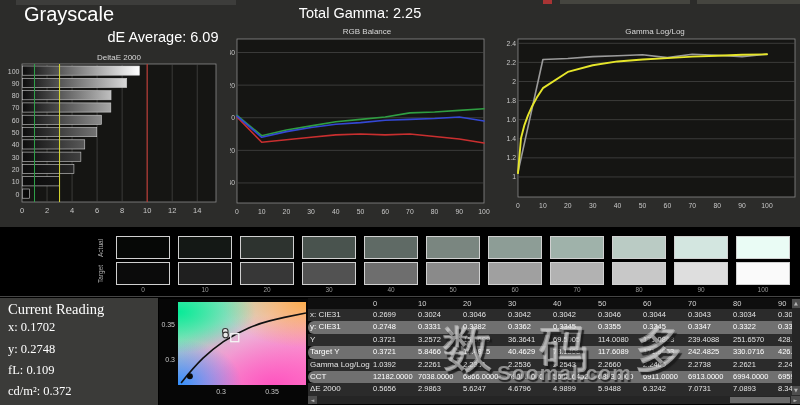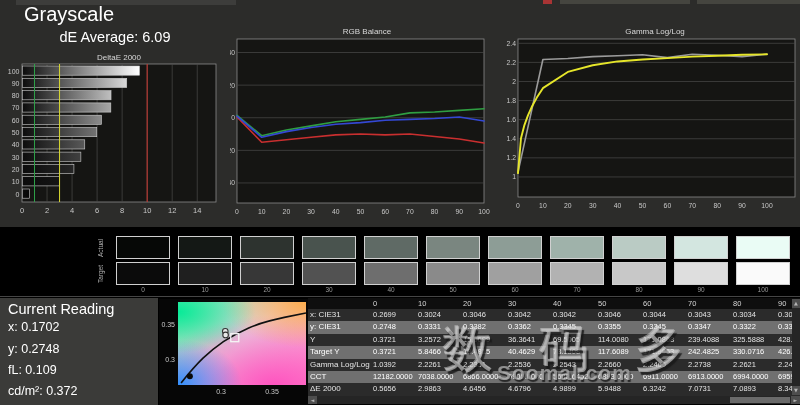--- a/index.html
+++ b/index.html
@@ -7,50 +7,50 @@
         font-family:"Liberation Sans","DejaVu Sans",sans-serif;}
   .abs{position:absolute;}
   .top-bg{left:0;top:0;width:800px;height:227px;background:#2c2c2a;}
   .frag{top:0;height:4px;background:#45453f;}
   .frag-left{left:16px;top:0;width:220px;height:5px;background:#3d3d3b;}
   .frag-red{left:543px;width:9px;background:#a83434;}
   .frag-g1{left:560px;width:130px;}
   .frag-g2{left:697px;width:103px;}
   .big-title{color:#fff;font-size:20px;left:24px;top:3px;}
   .sub-title{color:#fff;font-size:14.5px;text-align:center;}
-  .de-avg{left:0;width:230px;top:29px;}
+  .de-avg{left:0;width:230px;top:29px;padding-left:48px;}
   .tg{left:230px;width:260px;top:5px;}
   .cct{left:490px;width:310px;top:5px;}
   svg text{font-family:"Liberation Sans","DejaVu Sans",sans-serif;}
   .swatch-strip{left:0;top:227px;width:800px;height:69px;background:#000;}
   .vlabel{position:absolute;writing-mode:vertical-rl;transform:rotate(180deg);
           font-size:6.5px;color:#b0b0b0;height:23px;text-align:center;left:97px;}
   .swatch{position:absolute;width:54px;height:23px;border:1px solid #d0d0d0;box-sizing:border-box;}
   .swatch-col-label{position:absolute;width:54px;top:59px;text-align:center;font-size:6.5px;color:#9a9a9a;}
   .divider{left:0;top:296px;width:800px;height:1px;background:#454545;}
   .bottom-bg{left:0;top:298px;width:800px;height:107px;background:#000;}
-  .cur-read{left:0;top:298px;width:158px;height:107px;background:#3b3b39;}
+  .cur-read{left:0;top:298px;width:158px;height:107px;background:#3b3b39;font-family:Liberation Serif, serif;}
   .cur-title{position:absolute;left:8px;top:3px;font-size:14.5px;color:#fff;}
   .cur-line{position:absolute;left:8px;font-size:12.5px;color:#fff;}
   .cie-panel{left:159px;top:299px;width:153px;height:106px;background:#060606;}
   .cie-grad{left:178px;top:302px;width:128px;height:83px;background:
      radial-gradient(110% 90% at 0% 12%, rgba(0,235,150,.95), rgba(0,235,150,0) 55%),
      radial-gradient(120% 100% at 100% 0%, rgba(255,170,60,.9), rgba(255,170,60,0) 55%),
      radial-gradient(100% 110% at 0% 100%, rgba(40,140,255,.95), rgba(40,140,255,0) 50%),
      radial-gradient(150% 130% at 75% 100%, rgba(255,80,190,.95), rgba(255,80,190,0) 65%),
      linear-gradient(135deg,#8ae6b4 0%,#e8d0e0 50%,#ff9ad2 100%);}
   .cie-svg{left:178px;top:302px;}
   .cie-tick{position:absolute;font-size:7px;color:#c8c8c8;}
   .cie-ytick{width:18px;text-align:right;left:157px;}
   .cie-xtick{width:24px;text-align:center;top:388px;}
   .tbl{left:308px;top:298px;width:492px;height:98px;overflow:hidden;}
   .trow{display:flex;white-space:nowrap;}
   .trow-header{height:11px;line-height:11px;background:#0e0e0e;color:#d5d5d5;}
   .trow-dark{height:12.4px;line-height:12.4px;background:#2b2b2b;color:#e4e4e4;}
-  .trow-light{height:12.4px;line-height:12.4px;background:#707070;color:#fff;}
+  .trow-light{height:12.4px;line-height:12.4px;background:#707070;color:#fff;border-radius:6px;}
   .tlabel{flex:none;width:60px;padding-left:2px;font-size:8px;overflow:hidden;}
   .tcell{flex:none;width:42px;padding-left:3px;font-size:7.5px;}
   .sbar{background:#252525;}
   .sbtn{background:#4e4e4e;color:#b5b5b5;font-size:5px;text-align:center;
         font-family:"DejaVu Sans",sans-serif;}
   .vs{left:792px;top:299px;width:8px;height:96px;}
   .vs-up{left:792px;top:299px;width:8px;height:9px;line-height:9px;}
   .vs-dn{left:792px;top:386px;width:8px;height:9px;line-height:9px;}
   .hs{left:308px;top:396px;width:492px;height:8px;}
   .hs-l{left:308px;top:396px;width:9px;height:8px;line-height:8px;}
@@ -68,20 +68,21 @@
 
 <div id="root">
   <div class="abs top-bg"></div>
   <div class="abs frag-left"></div>
   <div class="abs frag frag-red"></div>
   <div class="abs frag frag-g1"></div>
   <div class="abs frag frag-g2"></div>
 
   <div class="abs big-title">Grayscale</div>
   <div class="abs sub-title de-avg">dE Average: 6.09</div>
+  <div class="abs sub-title tg">Total Gamma: 2.25</div>
 
   <svg id="deltae-svg" class="abs" style="left:0;top:50px" width="230" height="177">
       <text x="119" y="10" text-anchor="middle" font-size="8" fill="#d8d8d8">DeltaE 2000</text>
       <rect x="22" y="14" width="194" height="138" fill="#151513" stroke="#8a8a8a" stroke-width="0.8"></rect>
       <defs>
         <linearGradient id="bg0" x1="0" y1="0" x2="1" y2="0">
           <stop offset="0%" stop-color="#0c0c0c"></stop>
           <stop offset="100%" stop-color="#ffffff"></stop>
         </linearGradient>
         <linearGradient id="bg1" x1="0" y1="0" x2="1" y2="0">
@@ -334,21 +335,21 @@
       <div class="trow trow-dark">
         <div class="tlabel">Y</div>
         <div class="tcell">0.3721</div>
         <div class="tcell">3.2572</div>
         <div class="tcell">15.0699</div>
         <div class="tcell">36.3641</div>
         <div class="tcell">69.5005</div>
         <div class="tcell">114.0080</div>
         <div class="tcell">171.0868</div>
         <div class="tcell">239.4088</div>
-        <div class="tcell">325.5888</div>
+        <div class="tcell">251.6570</div>
         <div class="tcell">428.0</div>
       </div>
       <div class="trow trow-light">
         <div class="tlabel">Target Y</div>
         <div class="tcell">0.3721</div>
         <div class="tcell">5.8466</div>
         <div class="tcell">18.4815</div>
         <div class="tcell">40.4629</div>
         <div class="tcell">73.1308</div>
         <div class="tcell">117.6089</div>
@@ -380,21 +381,21 @@
         <div class="tcell">6893.0000</div>
         <div class="tcell">6911.0000</div>
         <div class="tcell">6913.0000</div>
         <div class="tcell">6994.0000</div>
         <div class="tcell">6959.0000</div>
       </div>
       <div class="trow trow-dark">
         <div class="tlabel">ΔE 2000</div>
         <div class="tcell">0.5656</div>
         <div class="tcell">2.9863</div>
-        <div class="tcell">4.6456</div>
+        <div class="tcell">5.6247</div>
         <div class="tcell">4.6796</div>
         <div class="tcell">4.9899</div>
         <div class="tcell">5.9488</div>
         <div class="tcell">6.3242</div>
         <div class="tcell">7.0731</div>
         <div class="tcell">7.0893</div>
         <div class="tcell">8.3434</div>
       </div>
     </div>
 

